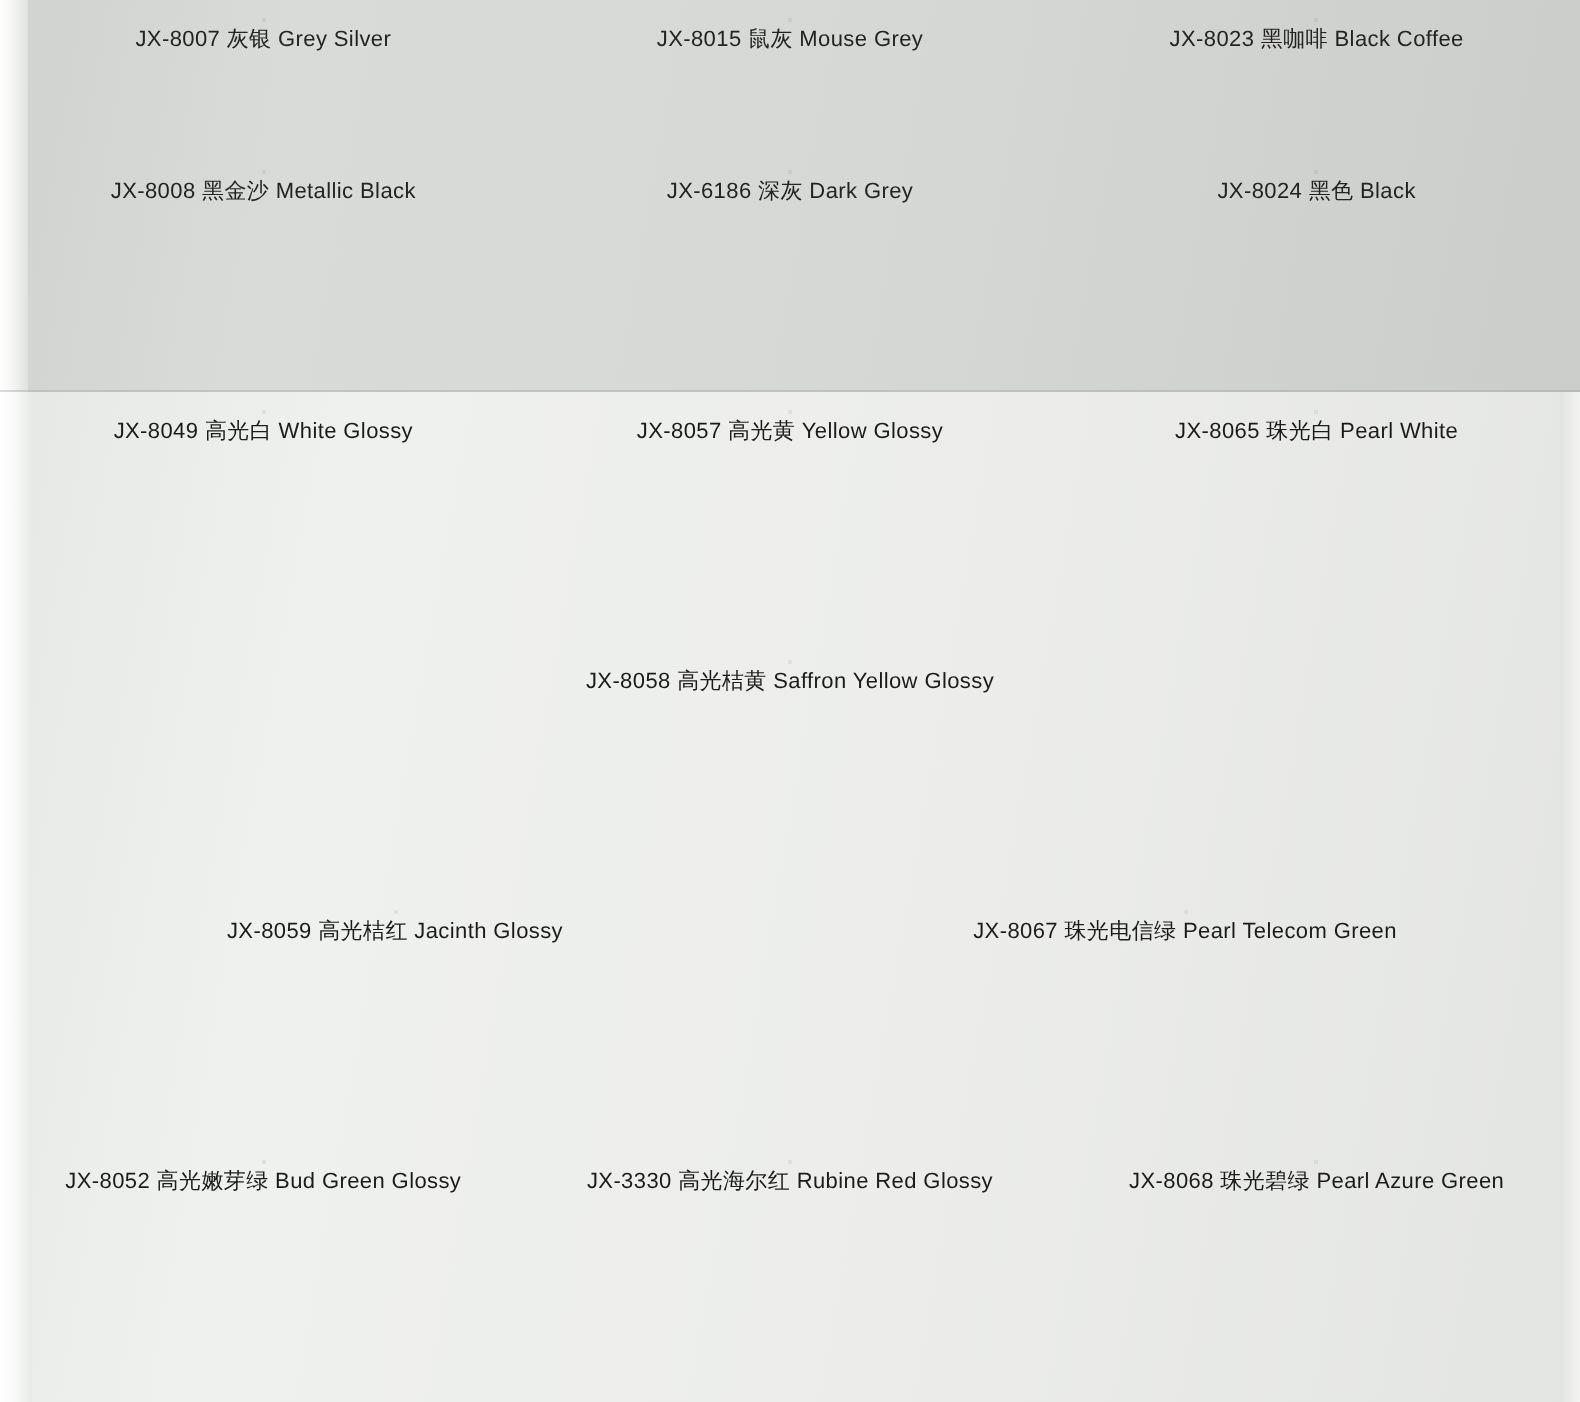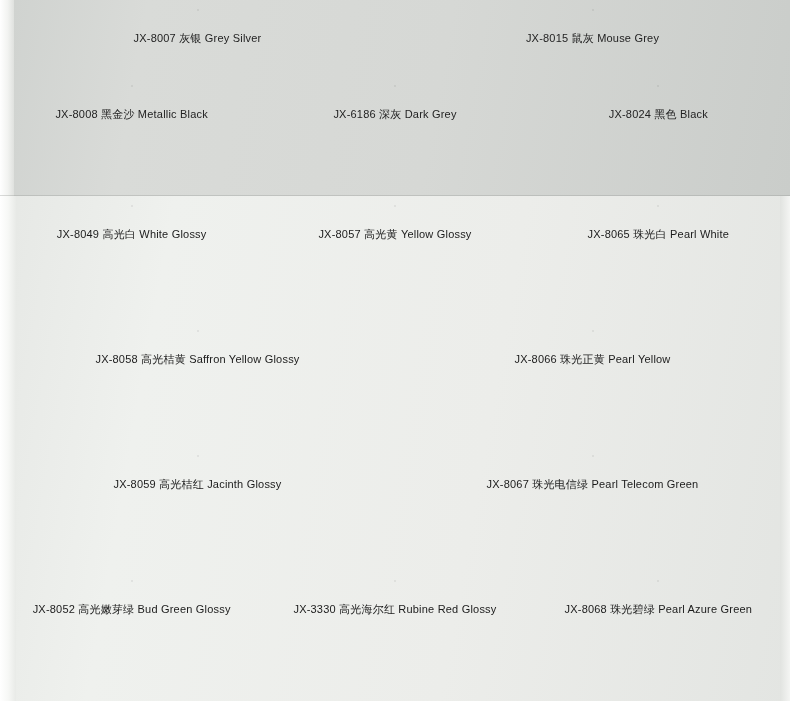--- a/index.html
+++ b/index.html
@@ -102,21 +102,21 @@
     content: "";
     position: absolute;
     left: 2px; right: 2px; bottom: 0;
     height: 3px;
     background: rgba(0,0,0,0.42);
     filter: blur(0.4px);
     pointer-events: none;
   }
 
   .label {
-    margin-top: 22px;
+    margin-top: 4px;
     font-size: 11px;
     line-height: 13px;
     letter-spacing: 0.2px;
     white-space: nowrap;
     text-align: right;
     color: #1b1b1b;
     font-family: "Liberation Sans", sans-serif;
   }
   .label-dark {
     color: #232323;
@@ -157,20 +157,26 @@
         <span class="chip edge-bottom" style="background: rgb(59, 59, 60);"></span>
       </span>
       <span class="label label-dark">JX-8007 灰银 Grey Silver</span>
     </div>
     <div class="cell">
       <span class="chip-wrap">
         <span class="chip edge-bottom" style="background: rgb(90, 93, 91);"></span>
       </span>
       <span class="label label-dark">JX-8015 鼠灰 Mouse Grey</span>
     </div>
+    <div class="cell">
+      <span class="chip-wrap">
+        <span class="chip edge-bottom" style="background: rgb(32, 30, 28);"></span>
+      </span>
+      <span class="label label-dark">JX-8023 黑咖啡 Black Coffee</span>
+    </div>
   </div>
 
   <div class="row row-d2">
     <div class="cell">
       <span class="chip-wrap">
         <span class="chip edge-bottom" style="background: rgb(27, 26, 24);"></span>
       </span>
       <span class="label label-dark">JX-8008 黑金沙 Metallic Black</span>
     </div>
     <div class="cell">
@@ -208,26 +214,20 @@
     </div>
   </div>
 
   <div class="row row-l2">
     <div class="cell">
       <span class="chip-wrap">
         <span class="chip edge-bottom" style="background: rgb(241, 145, 19);"></span>
       </span>
       <span class="label">JX-8058 高光桔黄 Saffron Yellow Glossy</span>
     </div>
-    <div class="cell">
-      <span class="chip-wrap">
-        <span class="chip edge-bottom" style="background: rgb(245, 190, 20);"></span>
-      </span>
-      <span class="label">JX-8066 珠光正黄 Pearl Yellow</span>
-    </div>
   </div>
 
   <div class="row row-l3">
     <div class="cell">
       <span class="chip-wrap">
         <span class="chip edge-bottom" style="background: rgb(244, 91, 32);"></span>
       </span>
       <span class="label">JX-8059 高光桔红 Jacinth Glossy</span>
     </div>
     <div class="cell">

